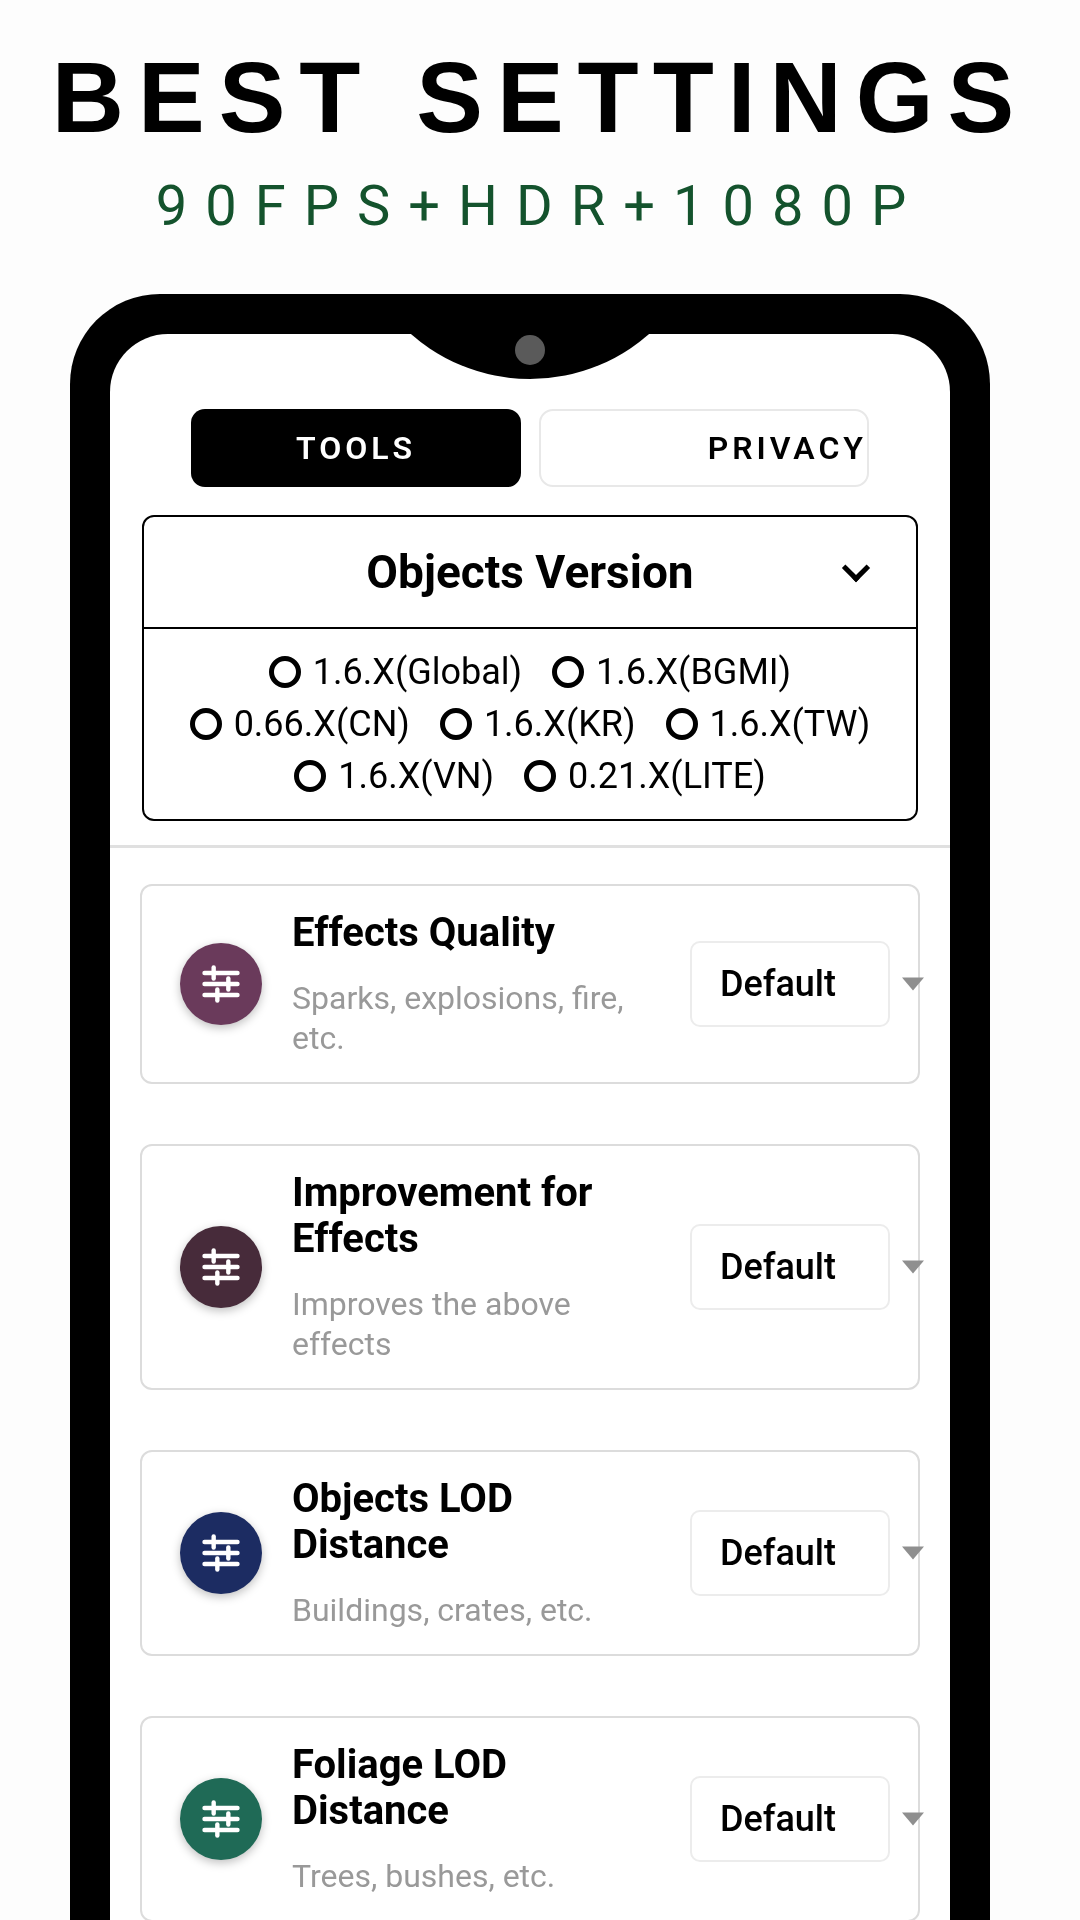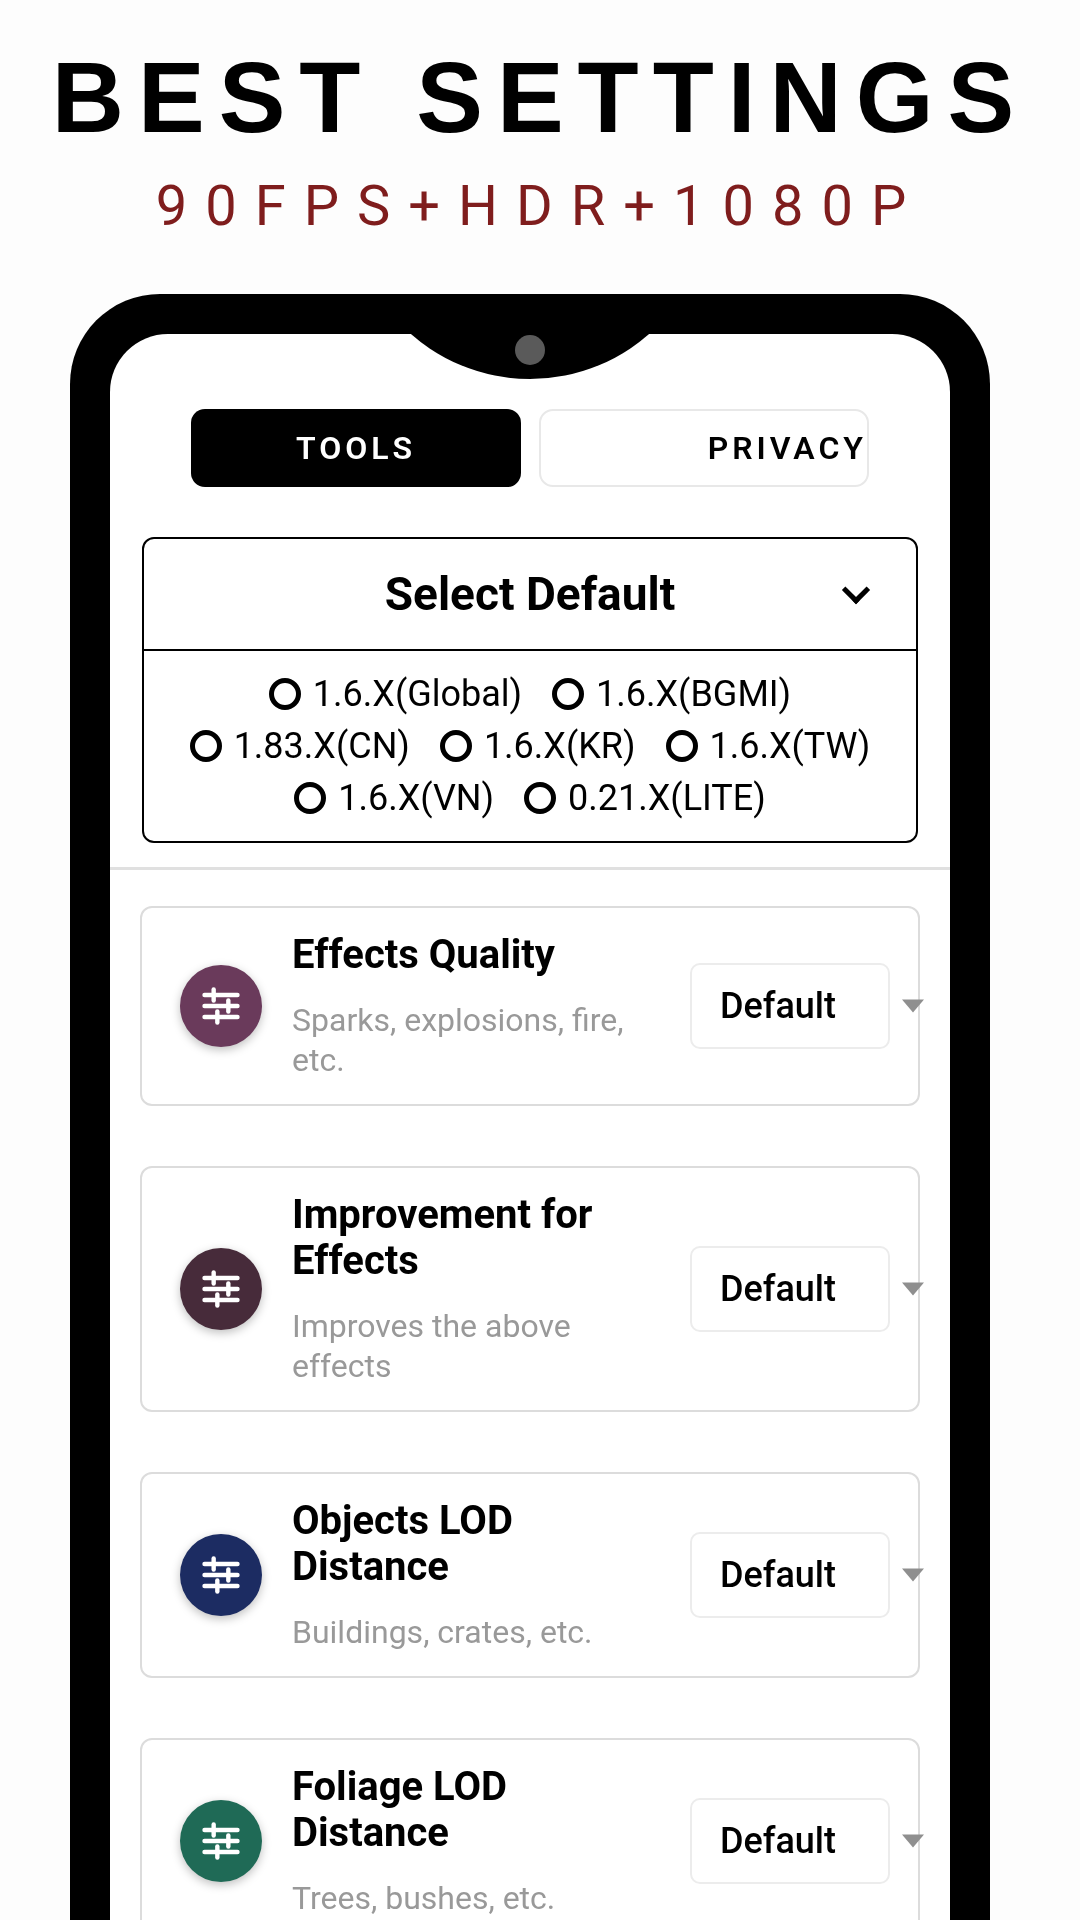--- a/index.html
+++ b/index.html
@@ -21,21 +21,21 @@
     .title {
       font-family: "Arial Black", Impact, sans-serif;
       font-size: 100px;
       font-weight: 900;
       letter-spacing: 14px;
       color: #000;
     }
     .subtitle {
       font-size: 56px;
       letter-spacing: 18px;
-      color: #7f1d1d;
+      color: #14532d;
       margin-top: 18px;
       font-weight: 400;
     }
     .phone {
       position: absolute;
       left: 70px;
       top: 294px;
       width: 920px;
       height: 1626px;
       background: #000;
@@ -75,21 +75,21 @@
       border-radius: 50%;
     }
     .content {
       padding: 75px 30px 0 30px;
       height: 100%;
     }
     .tabs {
       display: flex;
       justify-content: center;
       gap: 18px;
-      margin-bottom: 50px;
+      margin-bottom: 28px;
     }
     .tab {
       width: 330px;
       height: 78px;
       border-radius: 14px;
       display: flex;
       align-items: center;
       justify-content: center;
       font-size: 32px;
       font-weight: 600;
@@ -243,35 +243,35 @@
         <div class="tab active">
           <span>TOOLS</span>
         </div>
         <div class="tab inactive">
           <span>PRIVACY</span>
         </div>
       </div>
 
       <div class="version-container">
         <div class="version-header">
-          <span class="version-header-text">Select Default</span>
+          <span class="version-header-text">Objects Version</span>
           <span class="chevron"></span>
         </div>
         <div class="version-options" id="version-options">
             <div class="radio-option">
               <div class="radio"></div>
               <span class="radio-label">1.6.X(Global)</span>
             </div>
             <div class="radio-option">
               <div class="radio"></div>
               <span class="radio-label">1.6.X(BGMI)</span>
             </div>
             <div class="radio-option">
               <div class="radio"></div>
-              <span class="radio-label">1.83.X(CN)</span>
+              <span class="radio-label">0.66.X(CN)</span>
             </div>
             <div class="radio-option">
               <div class="radio"></div>
               <span class="radio-label">1.6.X(KR)</span>
             </div>
             <div class="radio-option">
               <div class="radio"></div>
               <span class="radio-label">1.6.X(TW)</span>
             </div>
             <div class="radio-option">

